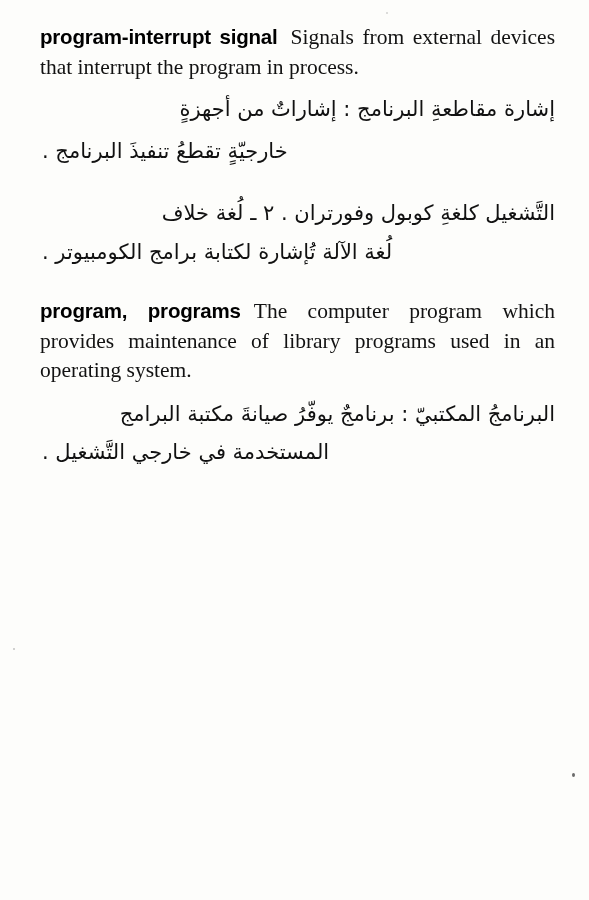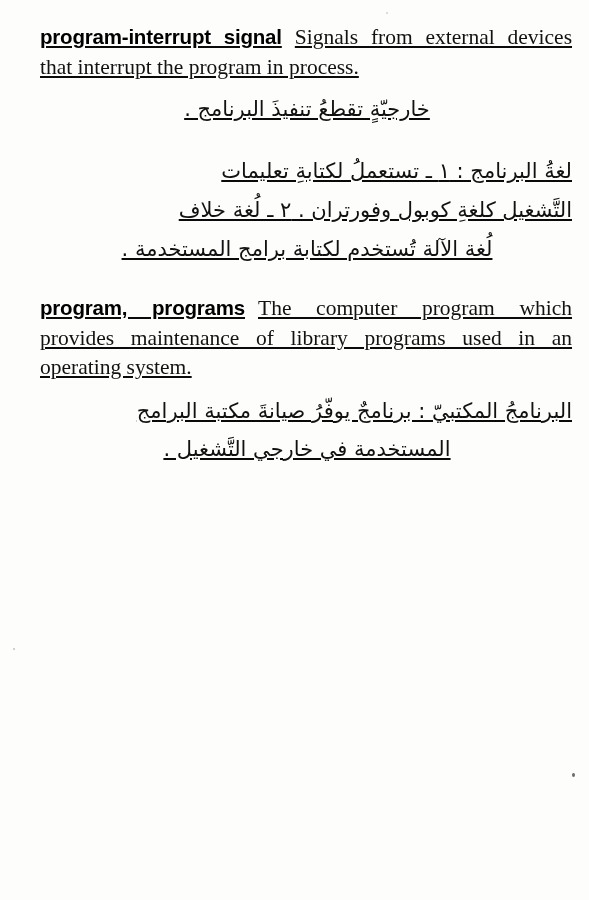--- a/index.html
+++ b/index.html
@@ -20,23 +20,22 @@
   .page {
     position: absolute;
     inset: 0;
     background: #fdfdfb;
     padding: 0;
   }
 
   .column {
     position: absolute;
     left: 40px;
-    right: 17px;
+    right: 34px;
     top: 22px;
-    text-decoration: underline;
   }
 
   .entry {
     margin-bottom: 26px;
   }
 
   .def-block {
     font-family: "Liberation Serif", serif;
     font-size: 21.5px;
     line-height: 29.5px;
@@ -72,21 +71,21 @@
     unicode-bidi: embed;
   }
   .arabic-line {
     display: block;
     white-space: nowrap;
   }
   .arabic-line.first {
     text-align: right;
   }
   .arabic-line.last {
-    text-align: center;
+    text-align: left;
     padding-left: 2px;
   }
 
   
   #entry-1 .arabic-block { line-height: 42px; margin-top: 6px; }
   #entry-1 { margin-bottom: 22px; }
 
   #entry-2 .arabic-block { line-height: 39px; margin-top: 8px; }
   #entry-2 { margin-bottom: 24px; }
 
@@ -106,29 +105,29 @@
 </head>
 <body>
 
 <div class="page">
 
   <div class="column">
 
     <div class="entry" id="entry-1">
       <p class="def-block"><span class="headword">program-interrupt signal</span><span class="headword-gap"></span><span>Signals from external devices that interrupt the program in process.</span></p>
       <div class="arabic-block">
+        <span class="arabic-line first">إشارة مقاطعةِ البرنامج : إشاراتٌ من أجهزةٍ</span>
         <span class="arabic-line last">خارجيّةٍ تقطعُ تنفيذَ البرنامج .</span>
       </div>
     </div>
 
     <div class="entry" id="entry-2">
       <div class="arabic-block">
-        <span class="arabic-line first">لغةُ البرنامج : ١ ـ تستعملُ لكتابةِ تعليمات</span>
         <span class="arabic-line first">التَّشغيل كلغةِ كوبول وفورتران . ٢ ـ لُغة خلاف</span>
-        <span class="arabic-line last">لُغة الآلة تُستخدم لكتابة برامج المستخدمة .</span>
+        <span class="arabic-line last">لُغة الآلة تُإشارة لكتابة برامج الكومبيوتر .</span>
       </div>
     </div>
 
     <div class="entry" id="entry-3">
       <p class="def-block"><span class="headword">program, programs</span><span class="headword-gap"></span><span>The computer program which provides maintenance of library programs used in an operating system.</span></p>
       <div class="arabic-block">
         <span class="arabic-line first">البرنامجُ المكتبيّ : برنامجٌ يوفّرُ صيانةَ مكتبة البرامج</span>
         <span class="arabic-line last">المستخدمة في خارجي التَّشغيل .</span>
       </div>
     </div>

